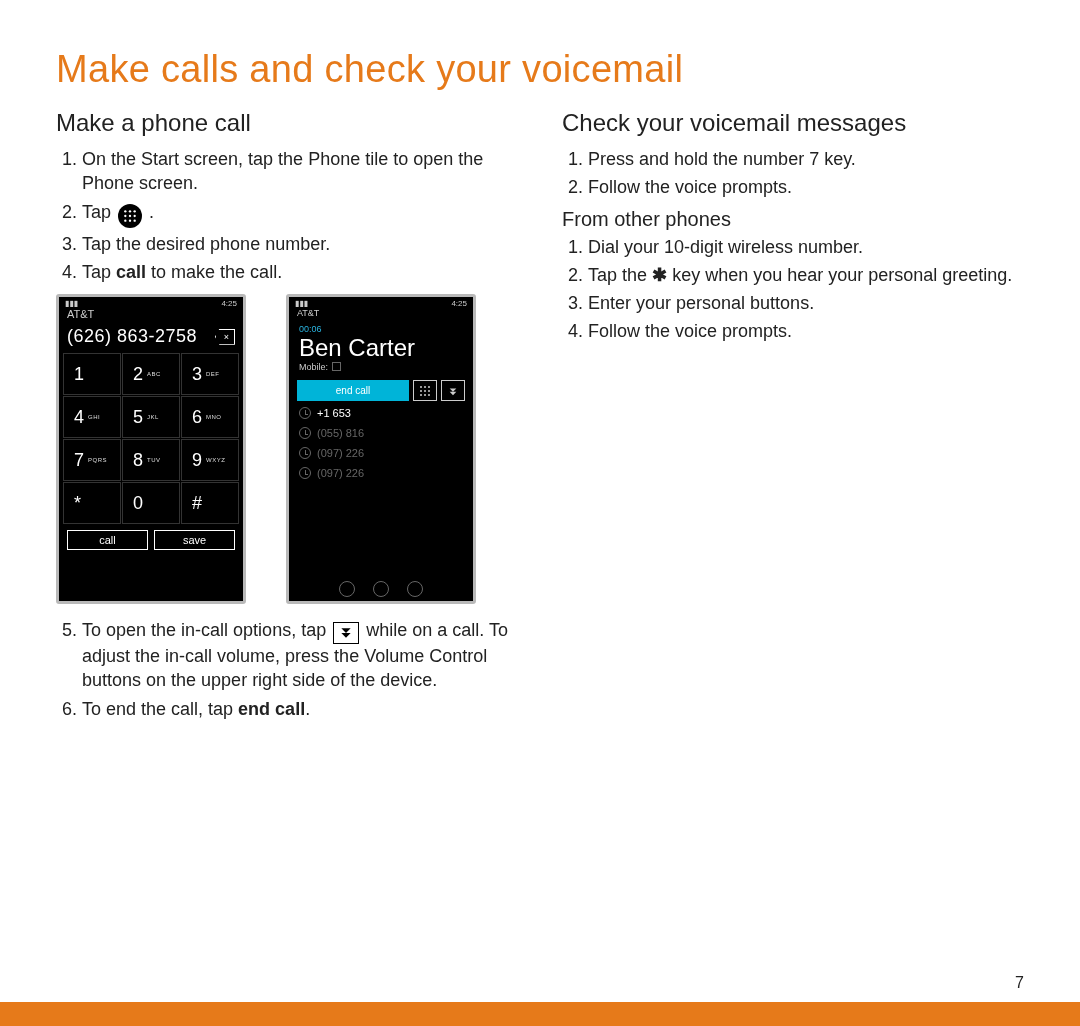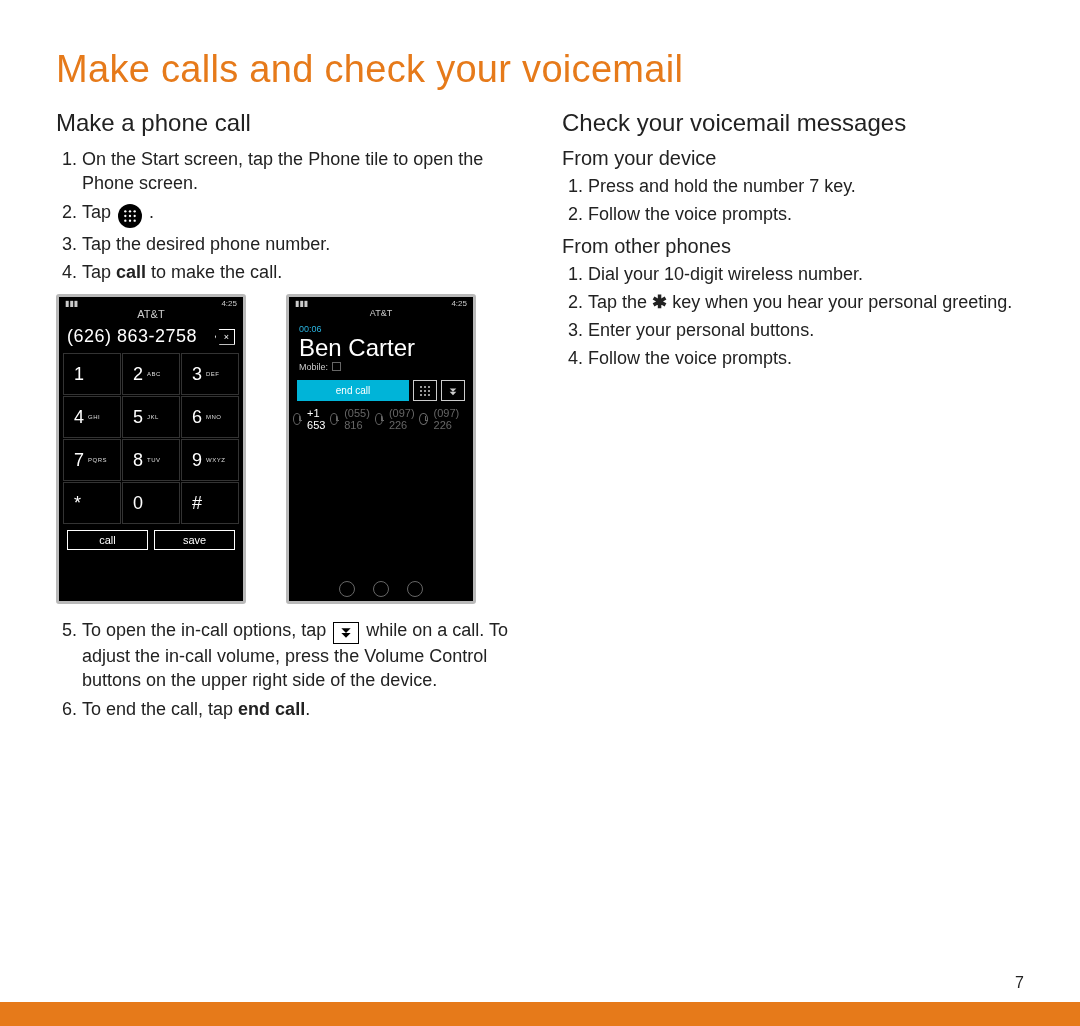--- a/index.html
+++ b/index.html
@@ -98,21 +98,20 @@
     justify-content: space-between;
     padding: 2px 6px 0 6px;
     font-size: 8px;
     color: #ccc;
   }
   .statusbar .right { font-weight: 400; }
   .carrier {
     padding: 0 8px 2px 8px;
     font-size: 11px;
     color: #ccc;
-    text-align: center;
   }
   .dial-display {
     display: flex;
     align-items: center;
     padding: 4px 8px 6px 8px;
     gap: 6px;
   }
   .dial-number {
     font-size: 18px;
     letter-spacing: 0.5px;
@@ -194,23 +193,22 @@
   }
   .sqbtn {
     width: 24px;
     border: 1px solid #ccc;
     display: flex; align-items: center; justify-content: center;
     font-size: 9px;
   }
   .recent-list {
     padding: 6px 10px;
     display: flex;
-    flex-direction: row;
-    gap: 1px;
-    justify-content: flex-end;
+    flex-direction: column;
+    gap: 8px;
   }
   .recent-item {
     display: flex;
     align-items: center;
     gap: 6px;
     color: #666;
     font-size: 11px;
   }
   .recent-item .clock {
     width: 12px; height: 12px; border: 1px solid #666; border-radius: 50%;
@@ -426,21 +424,20 @@
         </li>
         <li>
           <span>To end the call, tap </span><span class="bold">end call</span><span>.</span>
         </li>
       </ol>
     </div>
 
     <div class="col">
       <h2 class="section-title">Check your voicemail messages</h2>
 
-      <h3 class="sub-title">From your device</h3>
       <ol>
         <li>Press and hold the number 7 key.</li>
         <li>Follow the voice prompts.</li>
       </ol>
 
       <h3 class="sub-title">From other phones</h3>
       <ol>
         <li>Dial your 10-digit wireless number.</li>
         <li>
           <span>Tap the </span><span class="star">✱</span><span> key when you hear your personal greeting.</span>

